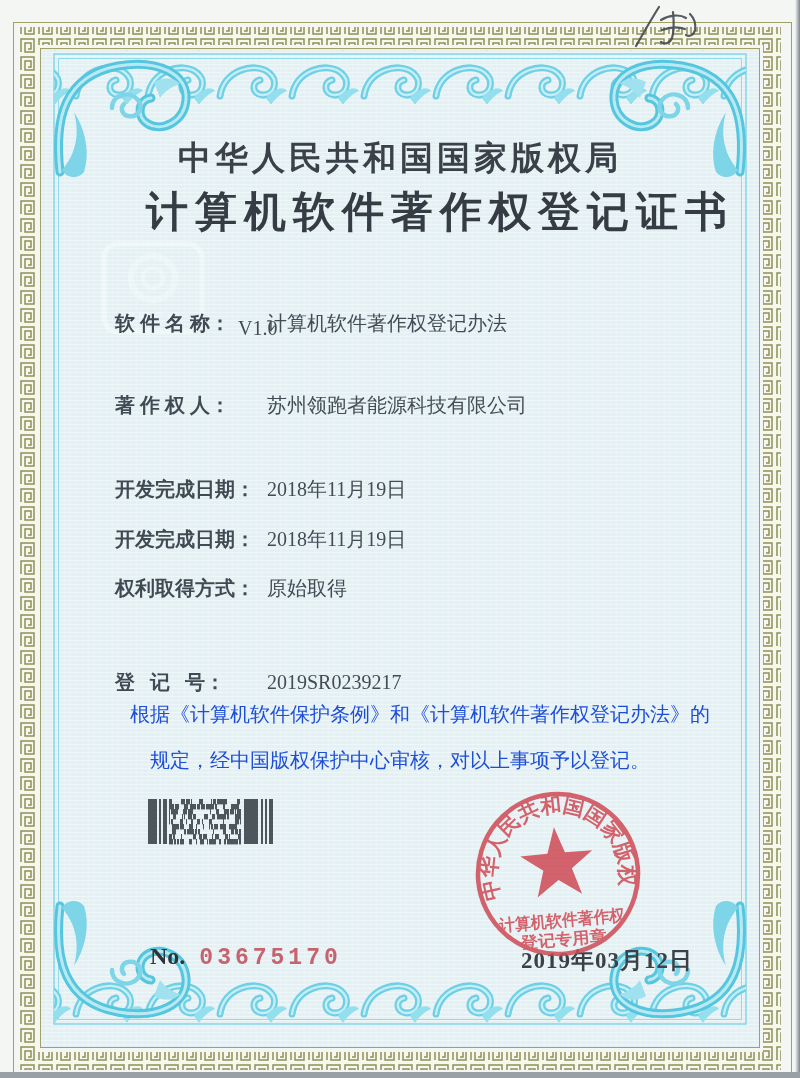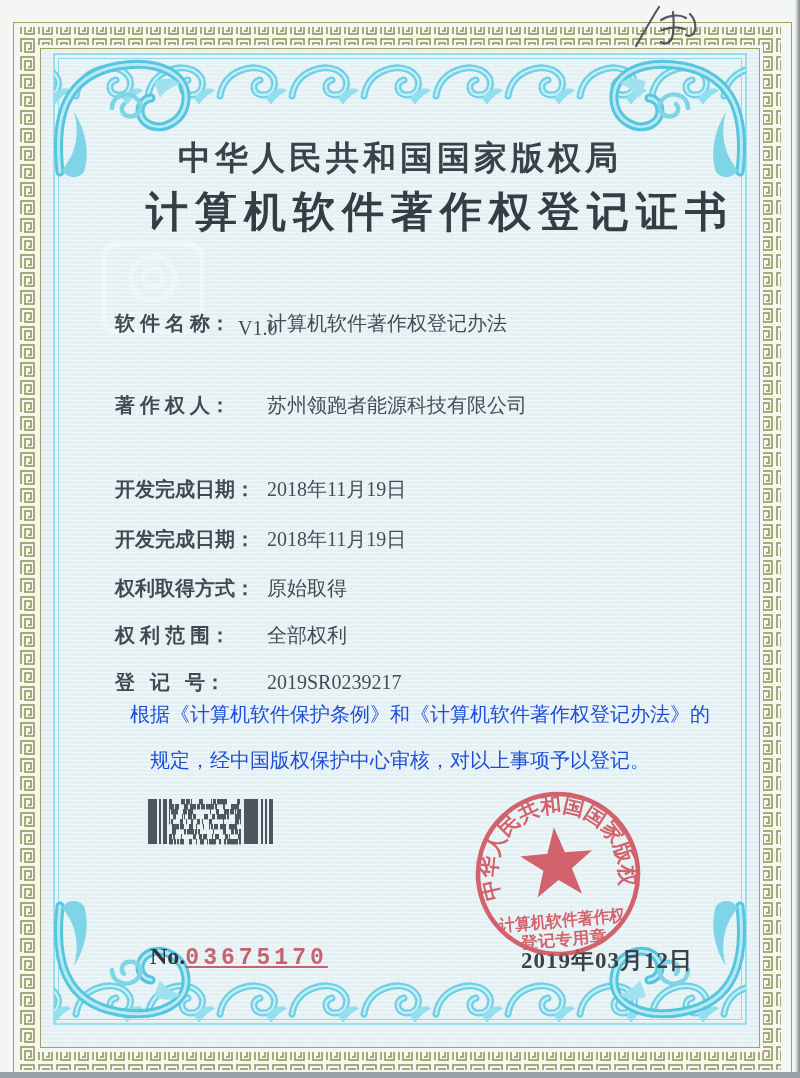--- a/index.html
+++ b/index.html
@@ -33,24 +33,24 @@
   .cert-no{
     position:absolute;right:100px;top:247px;
     font-size:16px;font-weight:bold;color:#4b555e;white-space:pre;
   }
   .row{position:absolute;left:85px;white-space:pre;font-size:20px;}
   .lbl{display:inline-block;min-width:152px;font-weight:bold;color:#404a53;white-space:pre;}
   .val{color:#424c55;white-space:pre;}
   .val2{position:absolute;left:238px;font-size:20px;color:#424c55;}
   .statement{position:absolute;left:85px;width:630px;font-size:20px;color:#1d4ed8;white-space:pre;text-align:center;}
   .serial{position:absolute;left:150px;top:943px;font-size:24px;}
-  .serial .no-label{color:#2e3338;font-weight:bold;}
+  .serial .no-label{color:#2e3338;font-weight:bold;margin-right:14px;}
   .serial .no-value{
     font-family:"Liberation Mono","DejaVu Sans Mono",monospace;
-    font-size:23px;letter-spacing:4px;color:#c5636e;font-weight:bold;text-decoration:underline;
+    font-size:23px;letter-spacing:4px;color:#c5636e;font-weight:bold;
   }
   .issue-date{
     position:absolute;left:473px;top:945px;
     font-size:23px;font-weight:bold;letter-spacing:1px;color:#3a4147;margin-left:48px;
   }
   .seal-svg{position:absolute;left:473px;top:789px;opacity:.85;}
   .barcode-svg{position:absolute;left:148px;top:799px;}
   .watermark{position:absolute;left:98px;top:240px;opacity:.45;}
   .pen-mark-svg{position:absolute;left:628px;top:4px;opacity:.9;}
   .edge-right{position:absolute;right:0;top:0;width:5px;height:100%;
@@ -138,23 +138,20 @@
     </div>
 
     <div class="row" style="top:503px">
       <span class="lbl">开发完成日期：</span><span class="val">2018年11月19日</span>
     </div>
 
     <div class="row" style="top:552px">
       <span class="lbl">权利取得方式：</span><span class="val">原始取得</span>
     </div>
 
-    <div class="row" style="top:599px">
-      <span class="lbl">权 利 范 围：</span><span class="val">全部权利</span>
-    </div>
 
     <div class="row" style="top:646px">
       <span class="lbl">登   记   号：</span><span class="val">2019SR0239217</span>
     </div>
 
     <div class="statement" style="top:701px;text-indent:2em">根据《计算机软件保护条例》和《计算机软件著作权登记办法》的</div>
     <div class="statement" style="top:747px">规定，经中国版权保护中心审核，对以上事项予以登记。</div>
 
     <svg class="barcode-svg" width="126" height="47" viewBox="0 0 126 47">
       <g id="barcode-modules" fill="#4d555d">

